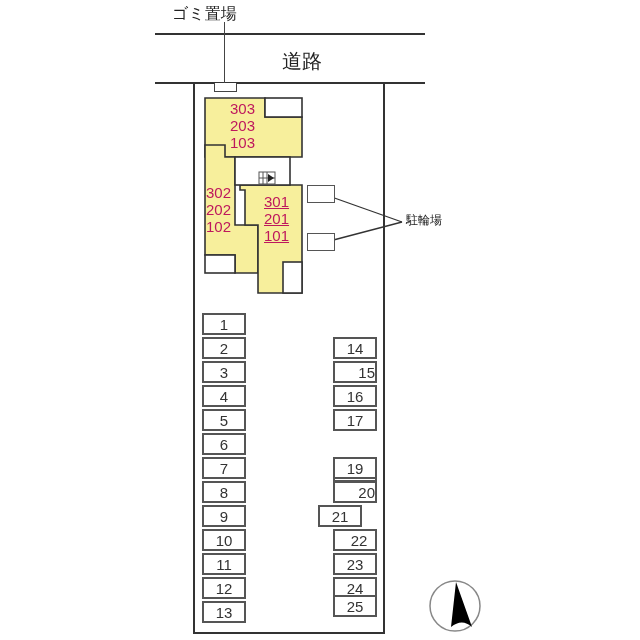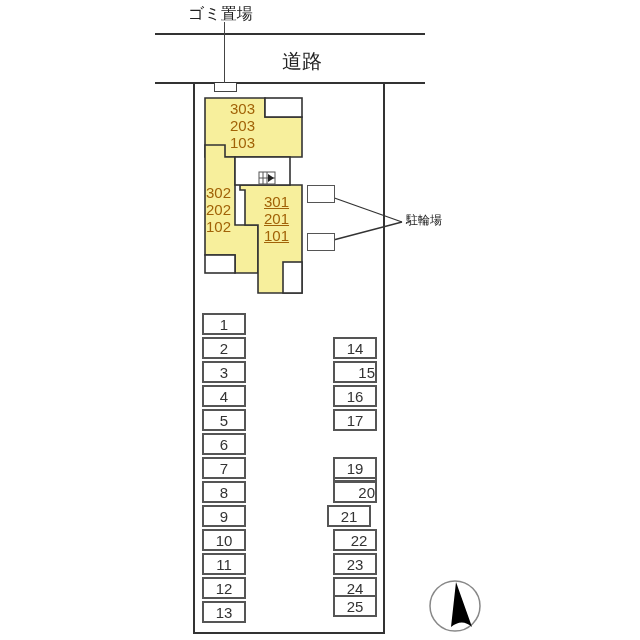--- a/index.html
+++ b/index.html
@@ -7,31 +7,31 @@
          font-family:"DejaVu Sans", "Liberation Sans", sans-serif; color:#222; }
   .abs { position:absolute; }
   .hline { position:absolute; height:2px; background:#333; }
   .vline { position:absolute; width:2px; background:#333; }
   .lbl { position:absolute; font-size:15px; color:#222; white-space:nowrap; }
   svg.plan { position:absolute; left:0; top:0; }
   .slot { position:absolute; width:44px; height:22px; border:2px solid #555;
           box-sizing:border-box; background:#fff; text-align:center;
           font-family:"Liberation Sans", sans-serif; font-size:15px; line-height:19px; color:#333; }
   .unitlbl { position:absolute; font-family:"Liberation Sans", sans-serif; font-size:15px;
-             line-height:17px; color:#a16207; text-align:left; }
+             line-height:17px; color:#be185d; text-align:left; }
   .bike { position:absolute; width:28px; height:18px; border:1.5px solid #555; box-sizing:border-box; background:#fff; }
 </style>
 </head>
 <body>
 
 <div class="hline" style="left:155px; top:33px; width:270px;"></div>
 <div class="hline" style="left:155px; top:82px; width:270px;"></div>
 <div class="lbl" style="left:282px; top:48px; font-size:20px;">道路</div>
 
-<div class="lbl" style="left:188px; top:4px; font-size:16px;">ゴミ置場</div>
+<div class="lbl" style="left:172px; top:4px; font-size:16px;">ゴミ置場</div>
 <div class="abs" style="left:224px; top:22px; width:1px; height:66px; background:#444;"></div>
 <div class="abs" style="left:214px; top:83px; width:23px; height:9px; border:1.5px solid #444; border-top:none; box-sizing:border-box; background:#fff;"></div>
 
 <div class="vline" style="left:193px; top:83px; height:551px;"></div>
 <div class="vline" style="left:383px; top:83px; height:551px;"></div>
 <div class="hline" style="left:193px; top:632px; width:192px;"></div>
 
 <svg class="plan" width="640" height="640">
 
   <path d="M205 98 H265 V117 H302 V157 H235 V157 H205 Z" fill="#f7ef9c" stroke="#333" stroke-width="1.6"></path>
@@ -102,18 +102,18 @@
 </div>
 
 <div>
   <div class="slot" style="left:333px; top:337px;">14</div>
   <div class="slot" style="left:333px; top:361px;text-align:right;">15</div>
   <div class="slot" style="left:333px; top:385px;">16</div>
   <div class="slot" style="left:333px; top:409px;">17</div>
   <div class="slot" style="left:333px; top:433px;margin-top:27px;">18</div>
   <div class="slot" style="left:333px; top:457px;">19</div>
   <div class="slot" style="left:333px; top:481px;text-align:right;">20</div>
-  <div class="slot" style="left:327px; top:505px;">21</div>
+  <div class="slot" style="left:318px; top:505px;">21</div>
   <div class="slot" style="left:333px; top:529px;padding-left:8px;">22</div>
   <div class="slot" style="left:333px; top:553px;">23</div>
   <div class="slot" style="left:333px; top:577px;">24</div>
   <div class="slot" style="left:333px; top:595px;">25</div>
 </div>
 
 </body></html>

